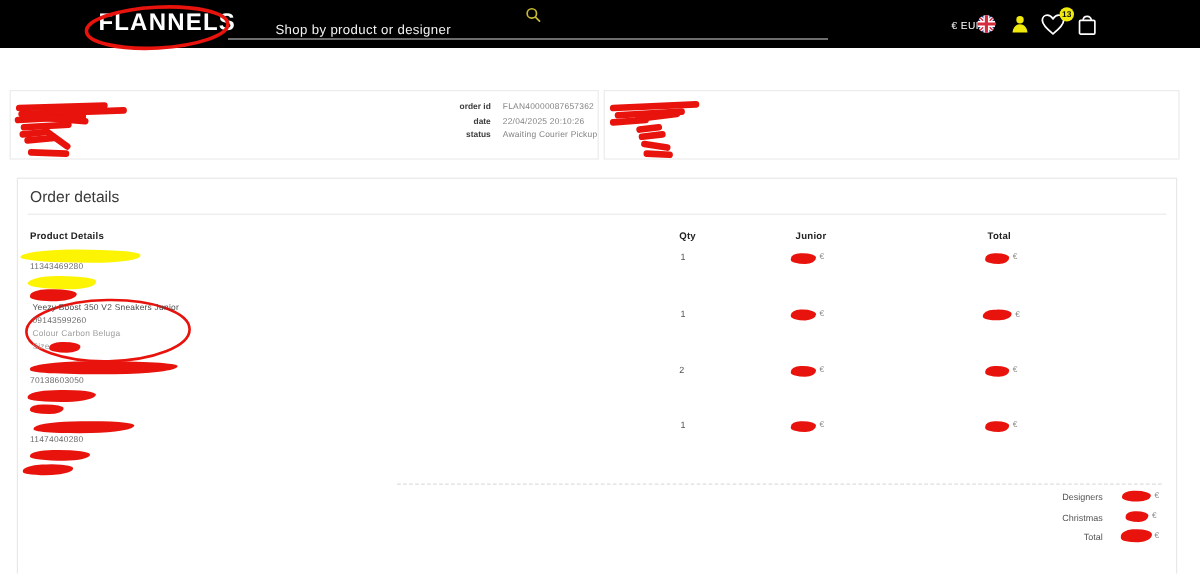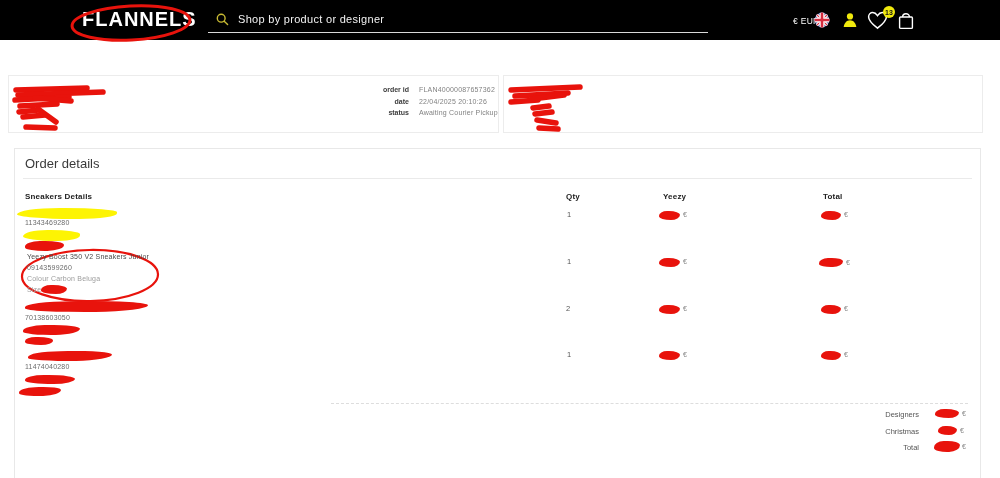--- a/index.html
+++ b/index.html
@@ -5,22 +5,22 @@
   * { margin:0; padding:0; box-sizing:border-box; }
   html,body { width:1000px; height:478px; }
   body { font-family:"Liberation Sans", sans-serif; background:#fff; overflow:hidden; }
   .page { position:relative; width:1000px; height:478px; background:#fff; }
 
   
   .topbar { position:absolute; left:0; top:0; width:1000px; height:40px; background:#000; }
   .logo-wrap { position:absolute; left:82px; top:8px; }
   .logo-text { font-size:20px; font-weight:700; color:#fff; letter-spacing:1px; }
   .logo-circle { position:absolute; left:-14px; top:-6px; pointer-events:none; }
-  .search { position:absolute; left:208px; top:6px; width:500px; height:27px;
-            border-bottom:1px solid rgba(255,255,255,.85); display:flex; align-items:center; }
+  .search { position:absolute; left:190px; top:6px; width:500px; height:27px;
+            border-bottom:1px solid rgba(255,255,255,.85); display:flex; align-items:center;flex-direction:column; }
   .search svg { margin-left:8px; }
   .search input { background:transparent; border:none; outline:none; color:#fff;
                   font-size:11px; margin-left:9px; width:430px; font-family:"Liberation Sans",sans-serif; }
   .search input::placeholder { color:#f2f2f2; opacity:1; letter-spacing:.3px; }
   .currency { position:absolute; left:793px; top:16px; font-size:8.5px; color:#fff; letter-spacing:.3px; }
   .flag { position:absolute; left:814px; top:12px; }
   .person { position:absolute; left:842px; top:12px; }
   .wish { position:absolute; left:867px; top:11px; width:22px; height:19px; }
   .badge { position:absolute; right:-6px; top:-5px; width:12px; height:12px; border-radius:50%;
            background:#f0e90d; color:#111; font-size:7px; font-weight:700; display:flex;
@@ -148,23 +148,23 @@
         <path d="M31,37 L50,40"></path>
           <path d="M33,45 L52,46"></path>
       </g>
     </svg>
   </section>
 
   <section class="order-box">
     <h2 class="ob-title">Order details</h2>
     <div class="ob-divider"></div>
 
-    <span class="col-h" style="left:10px;top:43px">Sneakers Details</span>
+    <span class="col-h" style="left:10px;top:43px">Product Details</span>
     <span class="col-h" style="left:551px;top:43px">Qty</span>
-    <span class="col-h" style="left:648px;top:43px">Yeezy</span>
+    <span class="col-h" style="left:648px;top:43px">Junior</span>
     <span class="col-h" style="left:808px;top:43px">Total</span>
 
     <div>
       <div class="hl" style="left:2px;top:59px;width:100px;height:11px"></div>
       <span class="pid" style="left:10px;top:70px">11343469280</span>
       <div class="hl" style="left:8px;top:81px;width:57px;height:11px"></div>
       <div class="scrib" style="left:10px;top:92px;width:39px;height:10px;transform:rotate(-1deg)"></div>
       <span class="qty" style="left:552px;top:61px">1</span>
       <div class="scrib" style="left:644px;top:62px;width:21px;height:9px"></div>
       <span class="eur" style="left:668px;top:62px">€</span>

